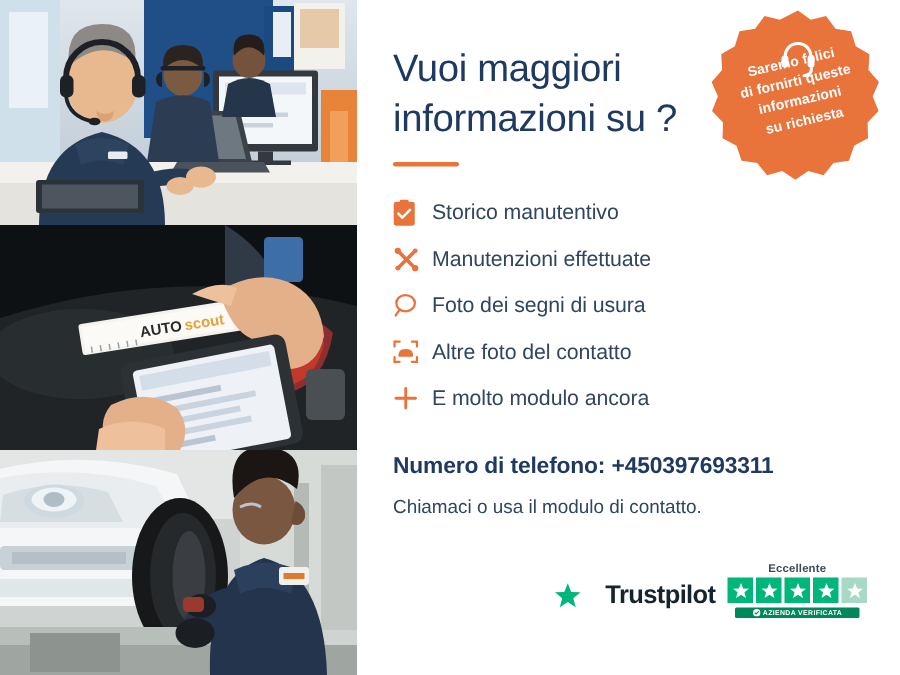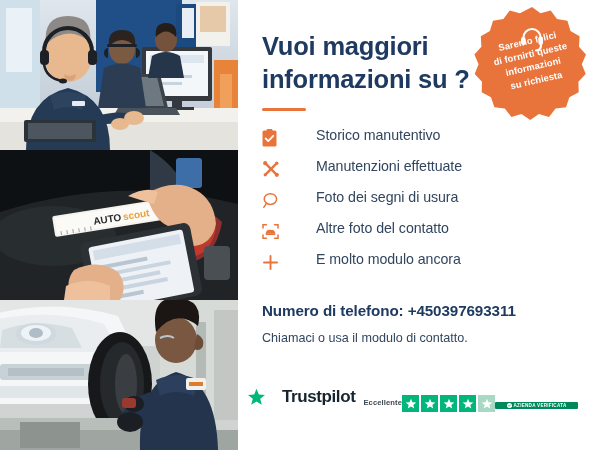--- a/index.html
+++ b/index.html
@@ -43,21 +43,21 @@
     position: relative;
     flex: 1 1 auto;
     padding: 30px 22px 0 24px;
     background: #ffffff;
   }
 
   .headline {
     margin: 0;
     font-size: 25.5px;
     line-height: 1.28;
-    font-weight: bold;
+    font-weight: normal;
     color: #1f3a60;
     letter-spacing: -0.2px;
     max-width: 230px;
   }
   .headline-rule {
     margin-top: 13px;
     width: 44px;
     height: 3px;
     background: #e8743b;
     border-radius: 2px;
@@ -89,23 +89,23 @@
   .badge-text span { display: block; }
 
   
   .feature-list {
     list-style: none;
     margin: 16px 0 0 0;
     padding: 0;
   }
   .feature-item {
     display: flex;
+    align-items: center;
     height: 29px;
     margin-bottom: 2px;
-    gap: 28px;
   }
   .feature-icon {
     flex: 0 0 26px;
     width: 26px;
     height: 22px;
     display: flex;
     align-items: center;
     justify-content: flex-start;
     color: #e8743b;
   }
@@ -141,21 +141,21 @@
     align-items: flex-end;
     gap: 8px;
   }
   .tp-logo { display: flex; align-items: center; gap: 16px; padding-bottom: 5px; }
   .tp-logo-name {
     font-size: 17px;
     font-weight: bold;
     color: #15242e;
     letter-spacing: -0.4px;
   }
-  .tp-rating { display: flex; flex-direction: row; align-items: center; }
+  .tp-rating { display: flex; flex-direction: column; align-items: center; }
   .tp-rating-label {
     font-size: 7.6px;
     font-weight: bold;
     color: #3d4a54;
     margin-bottom: 2px;
     letter-spacing: 0.1px;
   }
   .tp-stars { display: flex; gap: 2px; }
   .tp-star {
     width: 17px;

